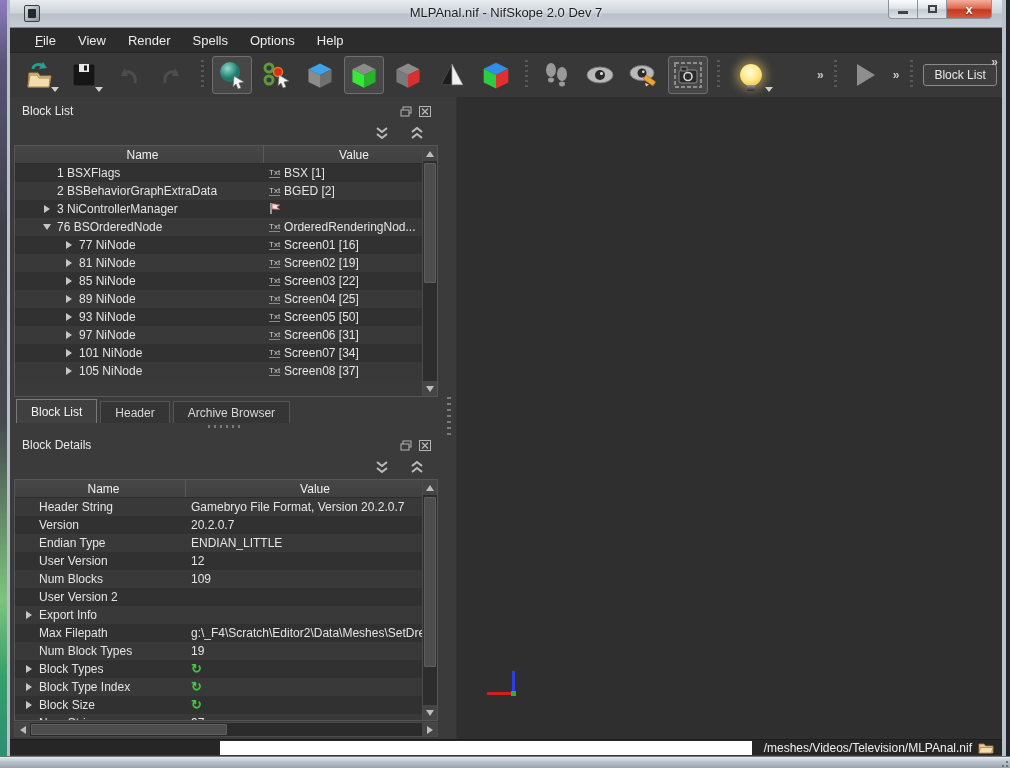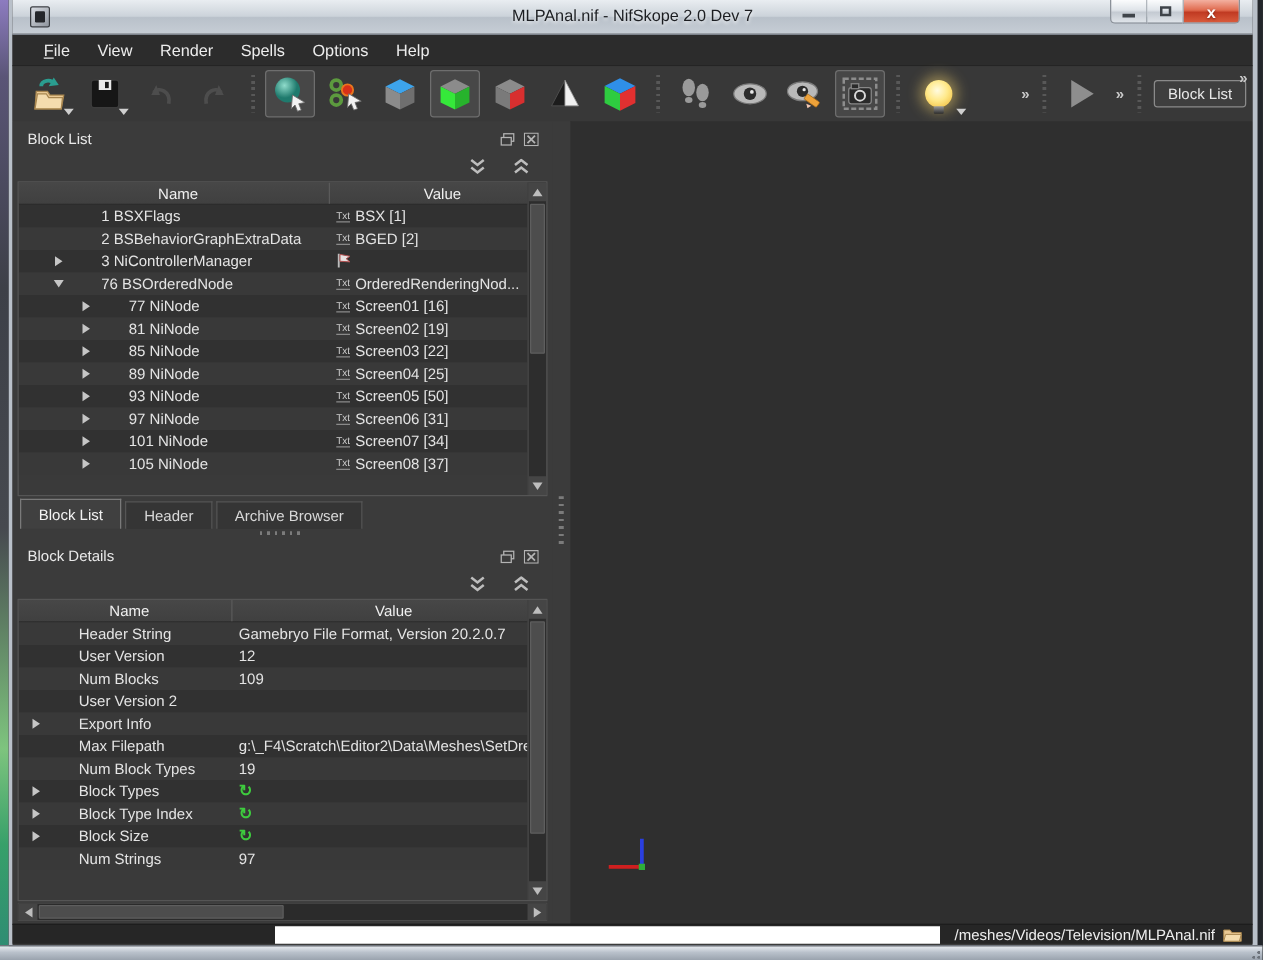--- a/index.html
+++ b/index.html
@@ -86,21 +86,21 @@
 
   .table { border:1px solid #555; background:#3a3a3a; position:relative; overflow:hidden; }
   .thead { display:flex; height:18px; background:linear-gradient(180deg,#474747,#404040);
     border-bottom:1px solid #2c2c2c;text-align:center; }
   .th { color:#f0f0f0; font-size:12px; padding:2px 0 0 7px; }
   .th + .th { border-left:1px solid #5a5a5a; }
   .tbody { position:relative; }
   .trow { display:flex; height:18px; align-items:center; font-size:12px; color:#e4e4e4; }
   .trow.alt-dark { background:#313131; }
   .trow.alt-light { background:#393939; }
-  .cell-name { display:flex; align-items:center; overflow:hidden; white-space:nowrap;gap:24px; }
+  .cell-name { display:flex; align-items:center; overflow:hidden; white-space:nowrap; }
   .cell-value { display:flex; align-items:center; overflow:hidden; white-space:nowrap; padding-left:6px; gap:4px; }
 
   .expander { width:12px; height:12px; display:inline-flex; align-items:center; justify-content:center; margin-right:4px; flex:none; }
   .tri-right { width:0; height:0; border-top:4px solid transparent; border-bottom:4px solid transparent; border-left:6px solid #c6c6c6; }
   .tri-down { width:0; height:0; border-left:4px solid transparent; border-right:4px solid transparent; border-top:6px solid #c6c6c6; }
 
   .txt-mini { font-size:8px; color:#cfcfcf; border-bottom:1px solid #8a8a8a; line-height:9px; flex:none; }
   .refresh-mini { color:#3ecb3e; font-size:13px; font-weight:bold; line-height:12px; flex:none; }
 
   
@@ -549,20 +549,38 @@
                   <span class="expander"></span>
                   <span>Header String</span>
                 </div>
                 <div class="cell-value" style="flex: 1 1 0%;">
                   <span>Gamebryo File Format, Version 20.2.0.7</span>
                 </div>
               </div>
               <div class="trow alt-dark">
                 <div class="cell-name" style="width: 170px; padding-left: 8px;">
                   <span class="expander"></span>
+                  <span>Version</span>
+                </div>
+                <div class="cell-value" style="flex: 1 1 0%;">
+                  <span>20.2.0.7</span>
+                </div>
+              </div>
+              <div class="trow alt-light">
+                <div class="cell-name" style="width: 170px; padding-left: 8px;">
+                  <span class="expander"></span>
+                  <span>Endian Type</span>
+                </div>
+                <div class="cell-value" style="flex: 1 1 0%;">
+                  <span>ENDIAN_LITTLE</span>
+                </div>
+              </div>
+              <div class="trow alt-dark">
+                <div class="cell-name" style="width: 170px; padding-left: 8px;">
+                  <span class="expander"></span>
                   <span>User Version</span>
                 </div>
                 <div class="cell-value" style="flex: 1 1 0%;">
                   <span>12</span>
                 </div>
               </div>
               <div class="trow alt-light">
                 <div class="cell-name" style="width: 170px; padding-left: 8px;">
                   <span class="expander"></span>
                   <span>Num Blocks</span>

